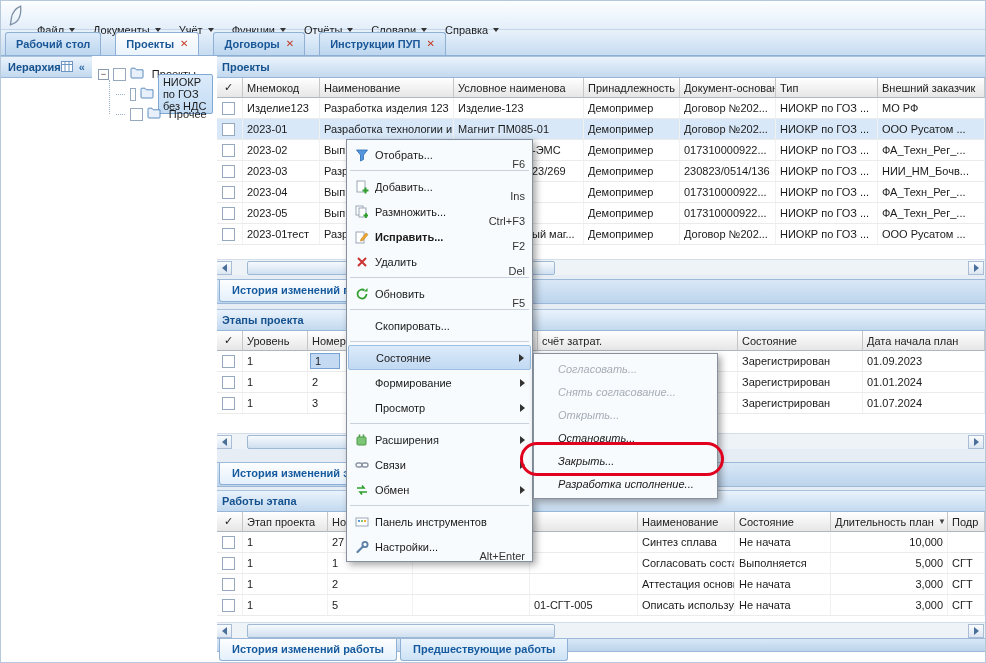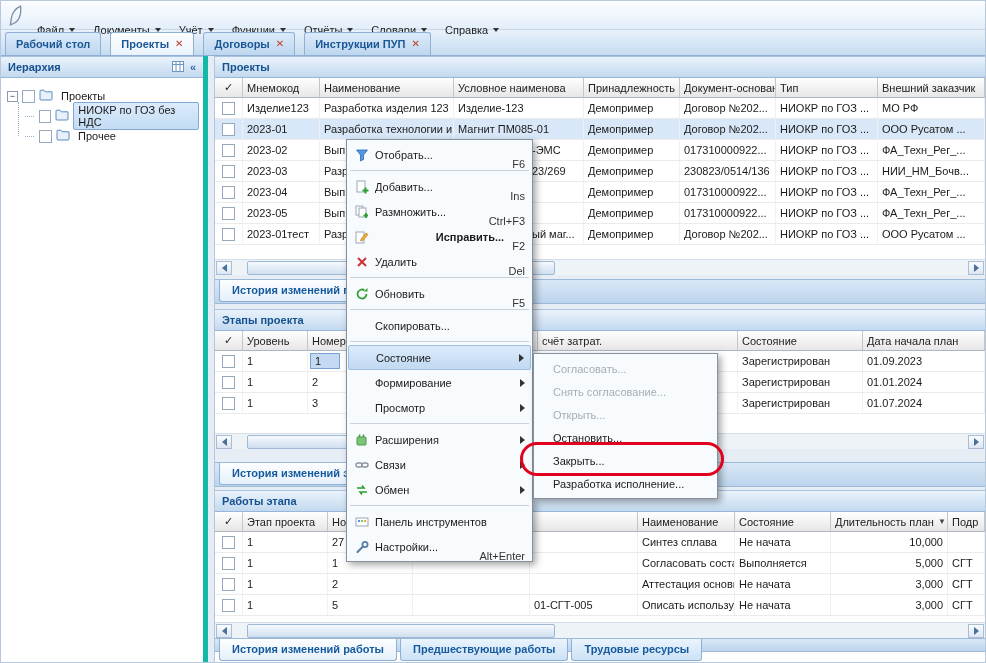--- a/index.html
+++ b/index.html
@@ -8,28 +8,28 @@
     font-family:"Liberation Sans","DejaVu Sans",sans-serif;font-size:11px;color:#1a1a1a;
     background:#fff;border:1px solid #b7c8da;}
   
   .menubar{height:29px;background:linear-gradient(#fcfeff,#e3eefa);border-bottom:1px solid #c3d5e8;
     display:flex;align-items:center;padding:0 6px;}
   .logo{display:flex;align-items:center;margin:0 6px 0 2px;}
   .mb-item{display:flex;align-items:center;padding:4px 9px;cursor:default;color:#1c1c1c;margin-top:29px;}
   .caret{width:0;height:0;border-left:3px solid transparent;border-right:3px solid transparent;border-top:4px solid #333;margin-left:5px;}
   
   .doctabs{height:26px;background:linear-gradient(#e9f2fb,#c6dcf1);border-bottom:1px solid #8fb0d4;
-    display:flex;align-items:flex-end;padding:3px 4px 0;gap:9px;}
+    display:flex;align-items:flex-end;padding:3px 4px 0;gap:14px;}
   .dtab{display:flex;align-items:center;gap:6px;height:23px;padding:0 10px;border:1px solid #8fb0d4;border-bottom:none;
     border-radius:3px 3px 0 0;background:linear-gradient(#dcebfa,#bdd6ee);color:#1a5796;font-weight:bold;}
   .dtab.active{background:linear-gradient(#fdfeff,#eaf3fc);}
   .tab-x{color:#c43a22;font-weight:bold;font-size:10px;line-height:1;}
   
   .bodywrap{display:flex;height:608px;}
-  .sidebar{width:207px;flex:0 0 207px;border-right:5px solid #14b8a6;display:flex;flex-direction:column;background:#fff;}
+  .sidebar{width:207px;flex:0 0 207px;border-right:1px solid #14b8a6;display:flex;flex-direction:row;background:#fff;}
   .splitter{width:6px;flex:0 0 6px;background:#e4edf6;}
   .main{flex:1 1 auto;display:flex;flex-direction:column;border-left:1px solid #b6c6d8;background:#fff;}
   .panel-header{height:22px;background:linear-gradient(#eaf3fc,#c3d9ef);border-top:1px solid #a9c3de;border-bottom:1px solid #98b7d8;
     color:#15518e;font-weight:bold;display:flex;align-items:center;padding:0 7px;}
   .panel-header .ph-icons{margin-left:auto;display:flex;align-items:center;gap:6px;color:#2f6ca8;}
   .gap{background:#e6edf5;}
   .filler{background:#fff;}
   
   .g-head{display:flex;height:20px;}
   .g-head .gc{background:linear-gradient(#ffffff,#e6e6e6);border-right:1px solid #c6c6c6;border-bottom:1px solid #aeb6bf;
@@ -80,27 +80,27 @@
   .twig{width:9px;border-bottom:1px dotted #98b0c8;height:1px;margin-right:1px;flex:0 0 auto;}
   .tlabel{padding:1px 4px;}
   .tlabel.selnode{background:linear-gradient(#dcebfb,#c3dcf4);border:1px solid #7fa8d2;border-radius:2px;}
   
   .cmenu{position:absolute;left:345px;top:138px;width:187px;background:#f8fbfd;border:1px solid #86909e;
     box-shadow:3px 3px 7px rgba(0,0,0,.35);padding:2px 1px;z-index:50;}
   .cm-item{height:25px;display:flex;align-items:center;padding:0 6px 0 4px;position:relative;}
   .cm-item.hl{background:linear-gradient(#dcebfb,#c1d9f2);border:1px solid #9dbfe2;border-radius:2px;height:25px;}
   .cm-ico{width:20px;display:flex;align-items:center;justify-content:center;flex:0 0 auto;}
   .cm-label{flex:1 1 auto;padding-left:3px;}
-  .cm-label.bold{font-weight:bold;text-align:right;}
+  .cm-label.bold{font-weight:bold;}
   .cm-sc{color:#333;margin-left:8px;margin-top:19px;}
   .cm-arr{width:0;height:0;border-top:4px solid transparent;border-bottom:4px solid transparent;border-left:5px solid #333;margin-left:8px;}
   .cm-sep{height:1px;background:#c9d2dc;margin:3px 2px;}
   
   .smenu{position:absolute;left:532px;top:352px;width:185px;background:#f8fbfd;border:1px solid #86909e;
-    box-shadow:3px 3px 7px rgba(0,0,0,.35);padding:3px 2px;z-index:55;}
+    box-shadow:3px 3px 7px rgba(0,0,0,.35);padding:3px 7px;z-index:55;font-style:italic;}
   .sm-item{height:23px;display:flex;align-items:center;padding:0 8px 0 17px;color:#1a1a1a;}
   .sm-item.disabled{color:#a6adb5;}
   
   .red-ring{position:absolute;left:519px;top:441px;width:204px;height:34px;border:3px solid #e1001e;border-radius:17px;z-index:60;}
 </style>
 </head>
 <body>
 
 <div class="screen">
 
@@ -473,21 +473,20 @@
         <span class="sb-track">
             <span class="sb-thumb w42"></span>
           </span>
         <span class="sb-btn">
             <span class="tri-r"></span>
           </span>
       </div>
       <div class="strip" style="height:14px">
         <div class="strip-tab active"><span>История изменений работы</span></div>
         <div class="strip-tab"><span>Предшествующие работы</span></div>
-        <div class="strip-tab"><span>Трудовые ресурсы</span></div>
       </div>
 
     </div>
   </div>
 
   <div class="cmenu">
     <div class="cm-item">
       <span class="cm-ico">
           <svg width="14" height="14" viewBox="0 0 14 14">
             <path d="M1.5 2h11L8.5 7v4.5l-3 1.5V7z" fill="#5596dd" stroke="#2c6cb4" stroke-width=".8"></path>

